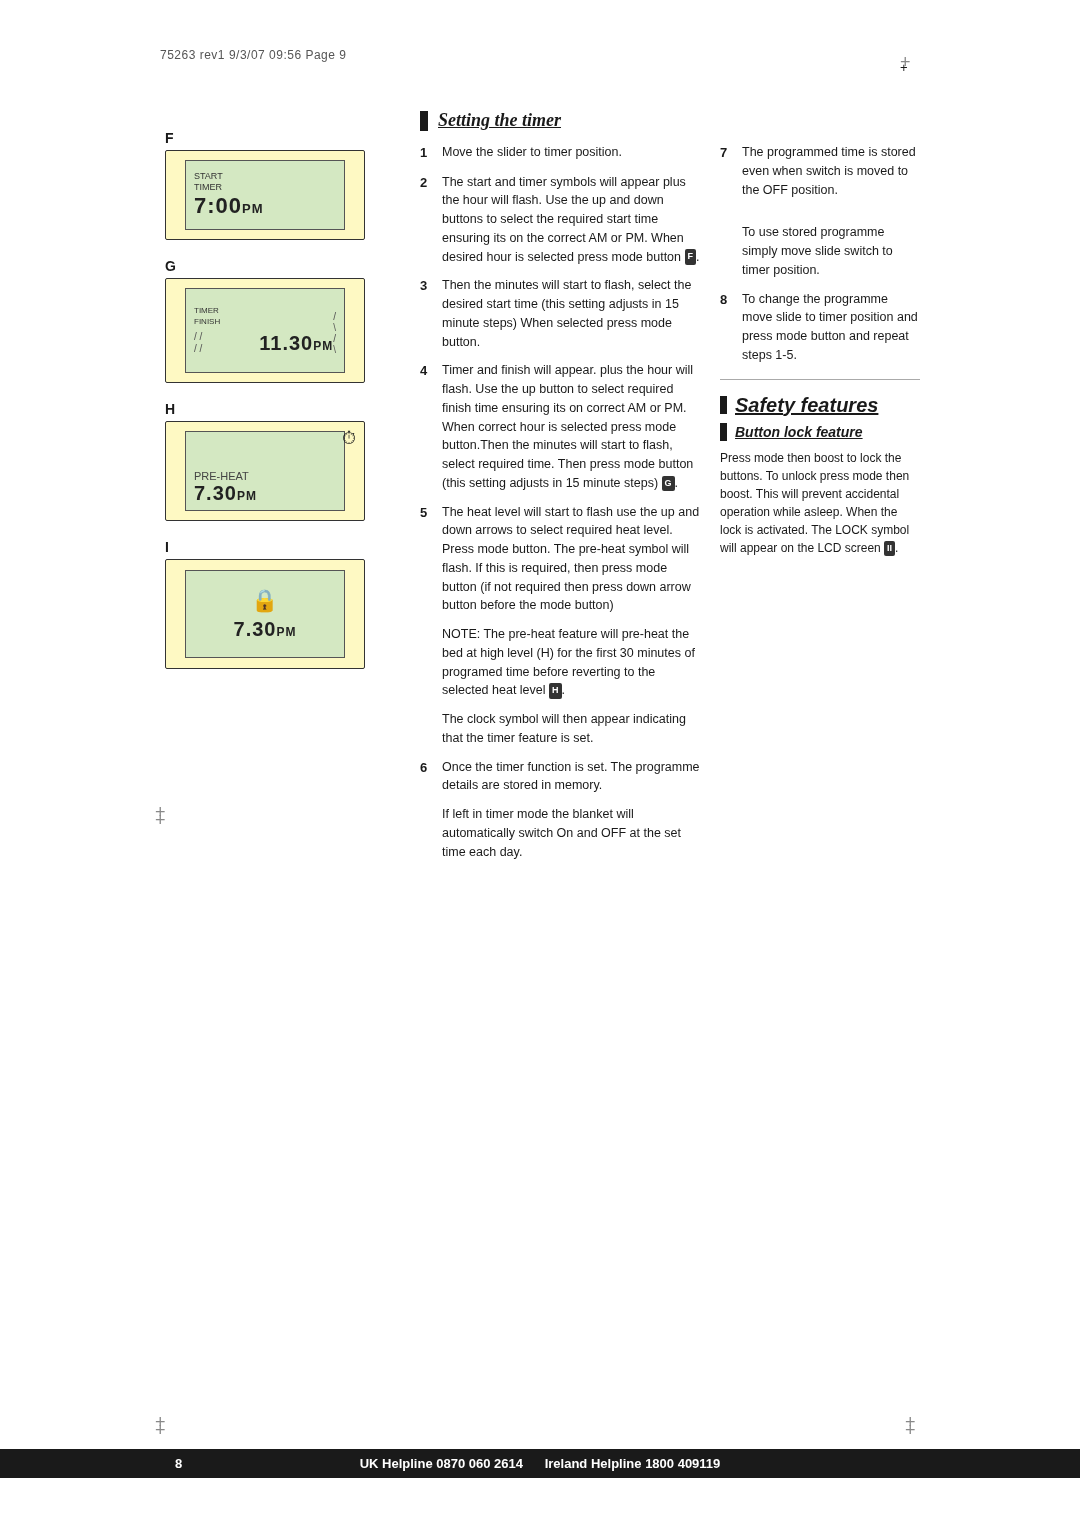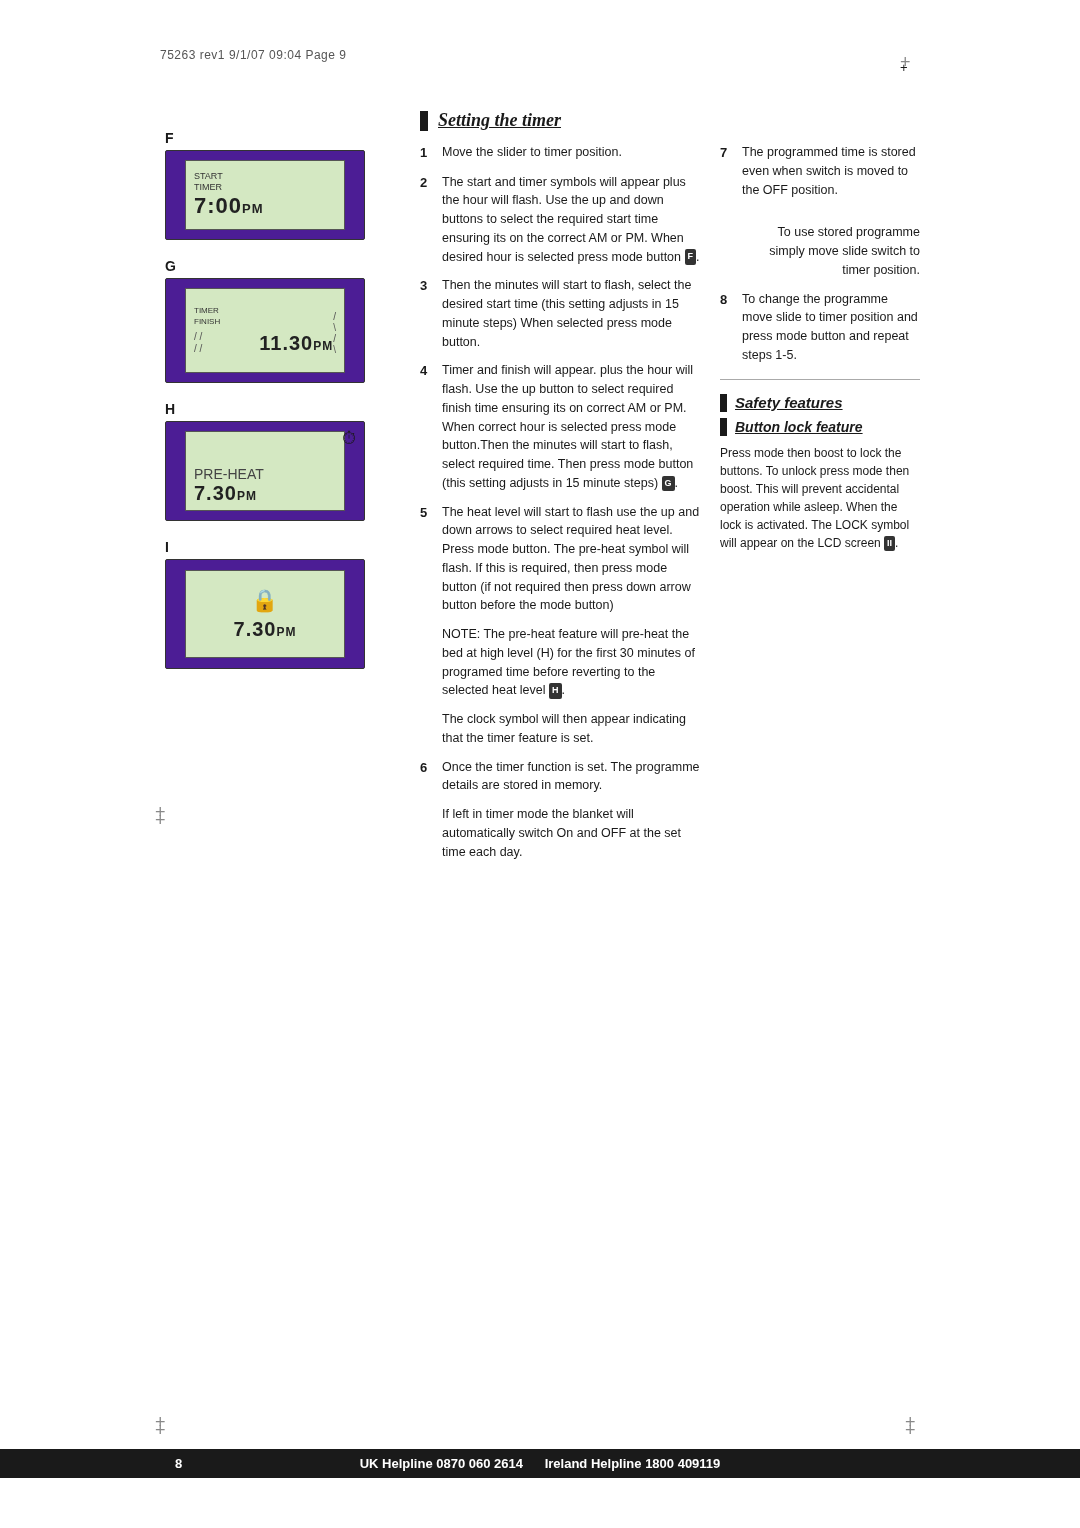--- a/index.html
+++ b/index.html
@@ -56,21 +56,21 @@
     }
 
     .diagram-label {
       font-size: 14px;
       font-weight: bold;
       margin-bottom: 4px;
     }
 
     .diagram-box {
       border: 1.5px solid #333;
-      background: #4c1d95;
+      background: #fef9c3;
       position: relative;
       border-radius: 2px;
     }
 
     
     .diag-f {
       width: 200px;
       height: 90px;
       display: flex;
       flex-direction: column;
@@ -153,21 +153,21 @@
       border: 1.5px solid #555;
       background: #d4e8c2;
       margin: auto;
       display: flex;
       flex-direction: column;
       justify-content: flex-end;
       align-items: flex-start;
       padding: 5px 8px;
     }
     .diag-h .h-label {
-      font-size: 14px;
+      font-size: 11px;
       color: #444;
     }
     .diag-h .h-time {
       font-size: 20px;
       font-weight: bold;
       color: #222;
       letter-spacing: 1px;
     }
 
     
@@ -295,21 +295,21 @@
     }
 
     .safety-text {
       font-size: 12px;
       line-height: 1.5;
     }
   </style>
 </head>
 <body>
 
-<div class="page-header">75263 rev1  9/1/07  09:04  Page 9</div>
+<div class="page-header">75263 rev1  9/3/07  09:56  Page 9</div>
 
 <div class="crosshair ch-top-right">+</div>
 <div class="crosshair ch-mid-left" style="position:absolute; left:155px; top:820px; font-size:18px; color:#888;">+</div>
 <div class="crosshair ch-bottom-left" style="position:absolute; left:155px; bottom:88px; font-size:18px; color:#888;">+</div>
 <div class="crosshair ch-bottom-right" style="position:absolute; right:155px; bottom:88px; font-size:18px; color:#888;">+</div>
 
 <div class="left-col">
 
   <div class="diagram-block">
     <div class="diagram-label">F</div>
@@ -430,35 +430,35 @@
 
     </div>
 
     <div class="col-right-safety">
 
       <ol class="steps-list" start="7">
         <li>
           <span class="step-num">7</span>
           <span class="step-text">The programmed time is stored even when switch is moved to the OFF position.</span>
         </li>
-        <li style="margin-top:24px;text-align:right;">
+        <li style="margin-top:24px;">
           <span class="step-num"></span>
           <span class="step-text">To use stored programme simply move slide switch to timer position.</span>
         </li>
         <li style="margin-top:8px;">
           <span class="step-num">8</span>
           <span class="step-text">To change the programme move slide to timer position and press mode button and repeat steps 1-5.</span>
         </li>
       </ol>
 
       <hr style="border:none; border-top:1px solid #aaa; margin: 14px 0;">
 
       <div class="safety-title">
         <span class="section-bar" style="height:18px; width:7px;"></span>
-        <span style="text-decoration: underline; font-size:15px; font-weight:bold; font-style:italic; margin-left:4px;">Safety features</span>
+        <span style="text-decoration: underline; font-size:20px; font-weight:bold; font-style:italic; margin-left:4px;">Safety features</span>
       </div>
 
       <div class="button-lock-title">
         <span class="section-bar" style="height:18px; width:7px;"></span>
         <span style="text-decoration: underline; font-size:14px; font-weight:bold; font-style:italic; margin-left:4px;">Button lock feature</span>
       </div>
 
       <p class="safety-text">
         Press mode then boost to lock the buttons. To unlock press mode then boost. This will prevent accidental operation while asleep. When the lock is activated. The LOCK symbol will appear on the LCD screen <span class="icon-inline">II</span>.
       </p>

